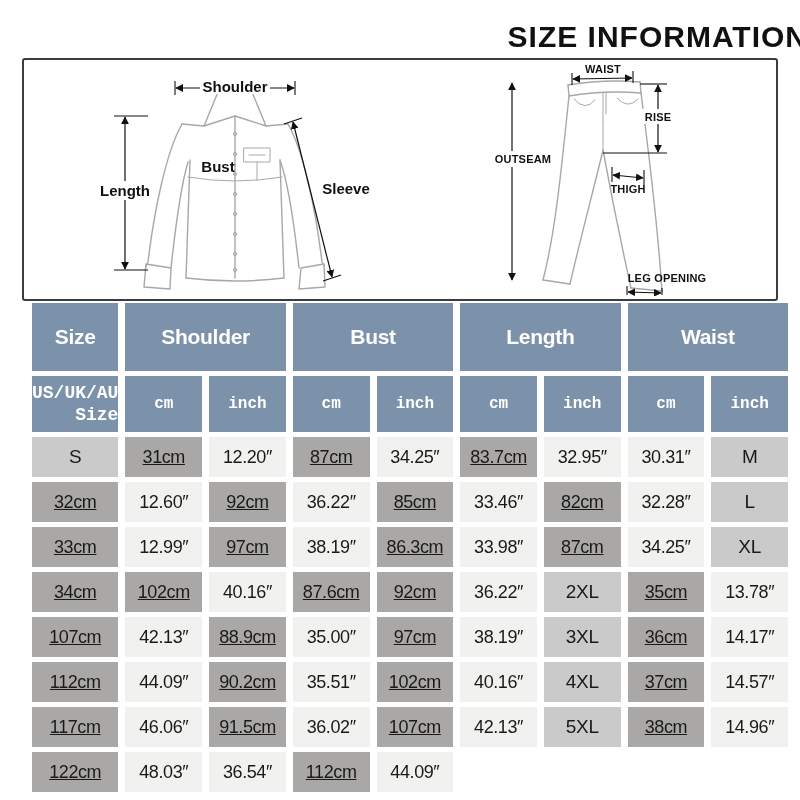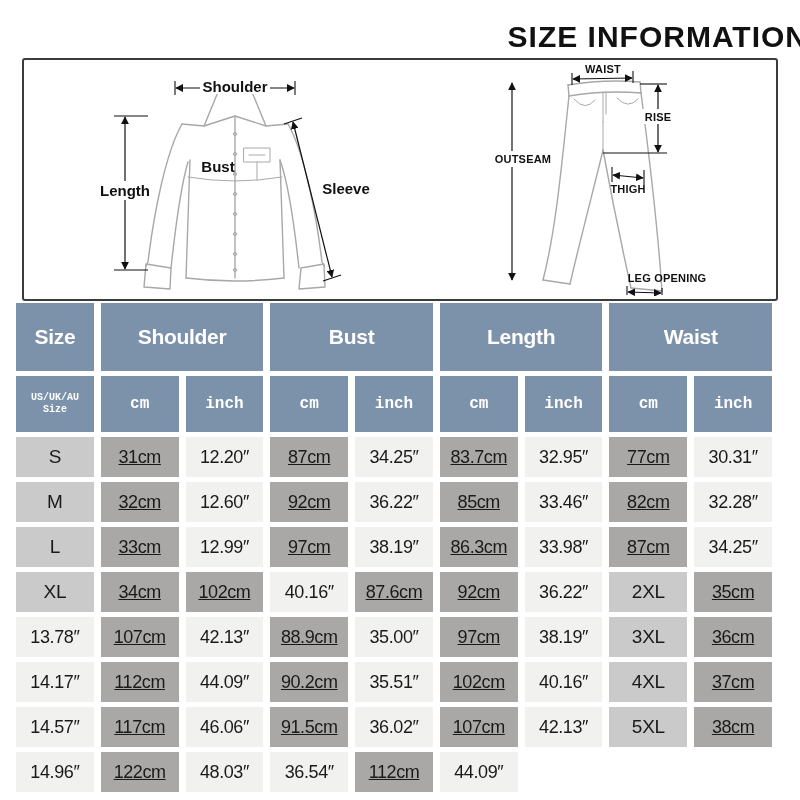--- a/index.html
+++ b/index.html
@@ -21,33 +21,33 @@
              stroke-linecap:round; stroke-linejoin:round; }
   .garment-thin { stroke:var(--outline-stroke); fill:none; stroke-width:1; }
   .dim  { stroke:var(--annotation-color); fill:none; stroke-width:1.2; }
   .tick { stroke:var(--annotation-color); fill:none; stroke-width:1.1; }
   .lblbg { fill:#ffffff; }
   .lbl-lg { fill:var(--annotation-color); font-family:"Liberation Sans",sans-serif;
             font-size:15px; font-weight:bold; text-anchor:middle; }
   .lbl-sm { fill:var(--annotation-color); font-family:"Liberation Sans",sans-serif;
             font-size:11px; font-weight:bold; text-anchor:middle; letter-spacing:0.2px; }
   .size-table {
-    position:absolute; left:16px; top:303px; width:756px;
+    position:absolute; left:32px; top:303px; width:756px;
     display:grid; grid-template-columns:repeat(9,1fr);
     grid-template-rows:68px 56px repeat(8,40px);
     column-gap:7px; row-gap:5px; background:#fff;
   }
   .cell { display:flex; align-items:center; justify-content:center;
           color:var(--text-color); }
   .h1 { background:var(--header-bg); color:var(--header-text);
         font-size:21px; font-weight:bold; letter-spacing:-0.3px; }
   .h2 { background:var(--header-bg); color:var(--header-text);
         font-family:"Liberation Mono",monospace; font-size:16px; font-weight:bold;
         white-space:pre-line; text-align:center; line-height:1.25; }
-  .h2-size { font-size:10px; }
+  .h2-size { font-size:18px;text-align:right; }
   .span2 { grid-column:span 2; }
   .c-size { background:var(--size-col-bg); font-size:19px; letter-spacing:-0.3px; }
   .c-cm   { background:var(--cm-col-bg);   font-size:18px; letter-spacing:-0.4px;text-decoration:underline; }
   .c-inch { background:var(--inch-col-bg); font-size:18px; letter-spacing:-0.4px;text-align:center; }
 </style>
 </head>
 <body>
 
 <div class="page">
 
@@ -179,21 +179,20 @@
       <div class="cell h2">inch</div>
       <div class="cell h2">cm</div>
       <div class="cell h2">inch</div>
       <div class="cell c-size">S</div>
       <div class="cell c-cm">31cm</div>
       <div class="cell c-inch">12.20″</div>
       <div class="cell c-cm">87cm</div>
       <div class="cell c-inch">34.25″</div>
       <div class="cell c-cm">83.7cm</div>
       <div class="cell c-inch">32.95″</div>
-      <div class="cell c-cm">77cm</div>
       <div class="cell c-inch">30.31″</div>
       <div class="cell c-size">M</div>
       <div class="cell c-cm">32cm</div>
       <div class="cell c-inch">12.60″</div>
       <div class="cell c-cm">92cm</div>
       <div class="cell c-inch">36.22″</div>
       <div class="cell c-cm">85cm</div>
       <div class="cell c-inch">33.46″</div>
       <div class="cell c-cm">82cm</div>
       <div class="cell c-inch">32.28″</div>

